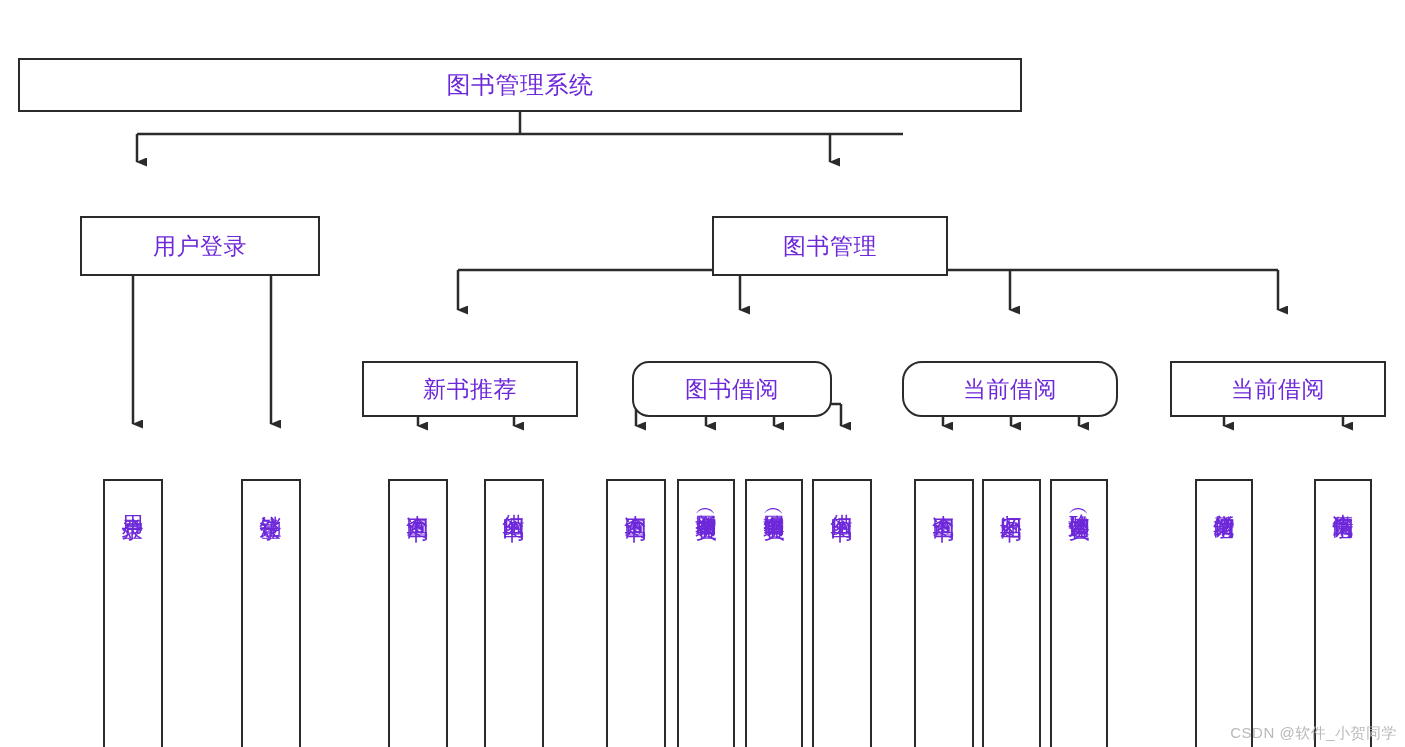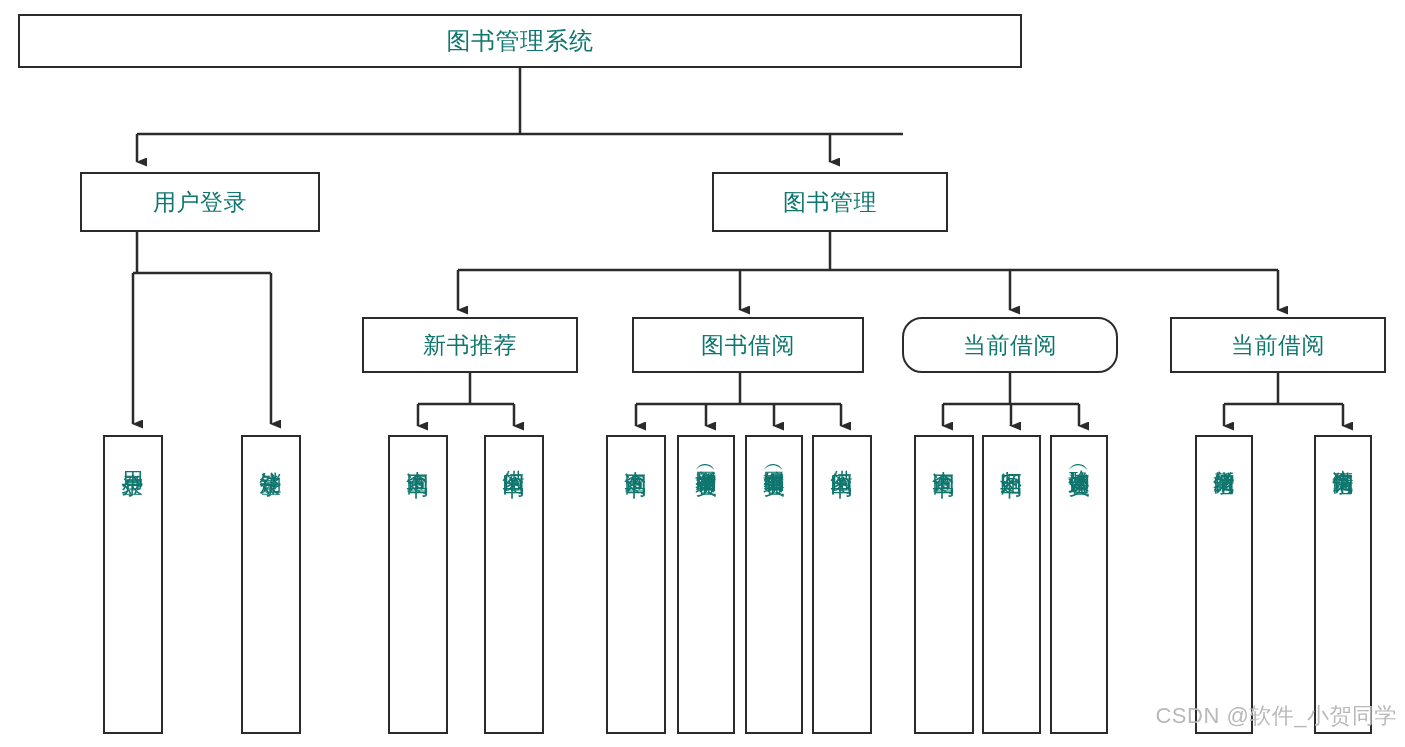--- a/index.html
+++ b/index.html
@@ -27,21 +27,22 @@
     pointer-events: none;
   }
   .node {
     position: absolute;
     box-sizing: border-box;
     border: 2.5px solid #2b2b2b;
     background: #ffffff;
     display: flex;
     align-items: center;
     justify-content: center;
-    color: #0f766e;
+    color: #6d28d9;
+    margin-top: 44px;
   }
   .node .node-label {
     display: block;
     text-align: center;
     line-height: 1.15;
     white-space: nowrap;
   }
   
   .node.horiz .node-label {
     font-size: 23px;
@@ -65,22 +66,22 @@
     white-space: nowrap;
     height: auto;
   }
   .node.vert.tall-text .node-label {
     font-size: 21px;
     letter-spacing: 1px;
   }
   .watermark {
     position: absolute;
     right: 8px;
-    bottom: 16px;
-    font-size: 22px;
+    bottom: 4px;
+    font-size: 15px;
     color: #b9b9b9;
     letter-spacing: 0.5px;
     white-space: nowrap;
     user-select: none;
     text-align: center;
   }
 </style>
 </head>
 <body>
 
@@ -146,21 +147,21 @@
   </div>
 
   <div class="node horiz" style="left:712px; top:172px; width:236px; height:60px;">
     <span class="node-label">图书管理</span>
   </div>
 
   <div class="node horiz" style="left:362px; top:317px; width:216px; height:56px;">
     <span class="node-label">新书推荐</span>
   </div>
 
-  <div class="node horiz" style="left:632px; top:317px; width:232px; height:56px;">
+  <div class="node horiz" style="left:632px; top:317px; width:200px; height:56px;border-radius:17px;">
     <span class="node-label">图书借阅</span>
   </div>
 
   <div class="node horiz" style="left:902px; top:317px; width:216px; height:56px;border-radius:20px;">
     <span class="node-label">当前借阅</span>
   </div>
 
   <div class="node horiz" style="left:1170px; top:317px; width:216px; height:56px;">
     <span class="node-label">当前借阅</span>
   </div>

